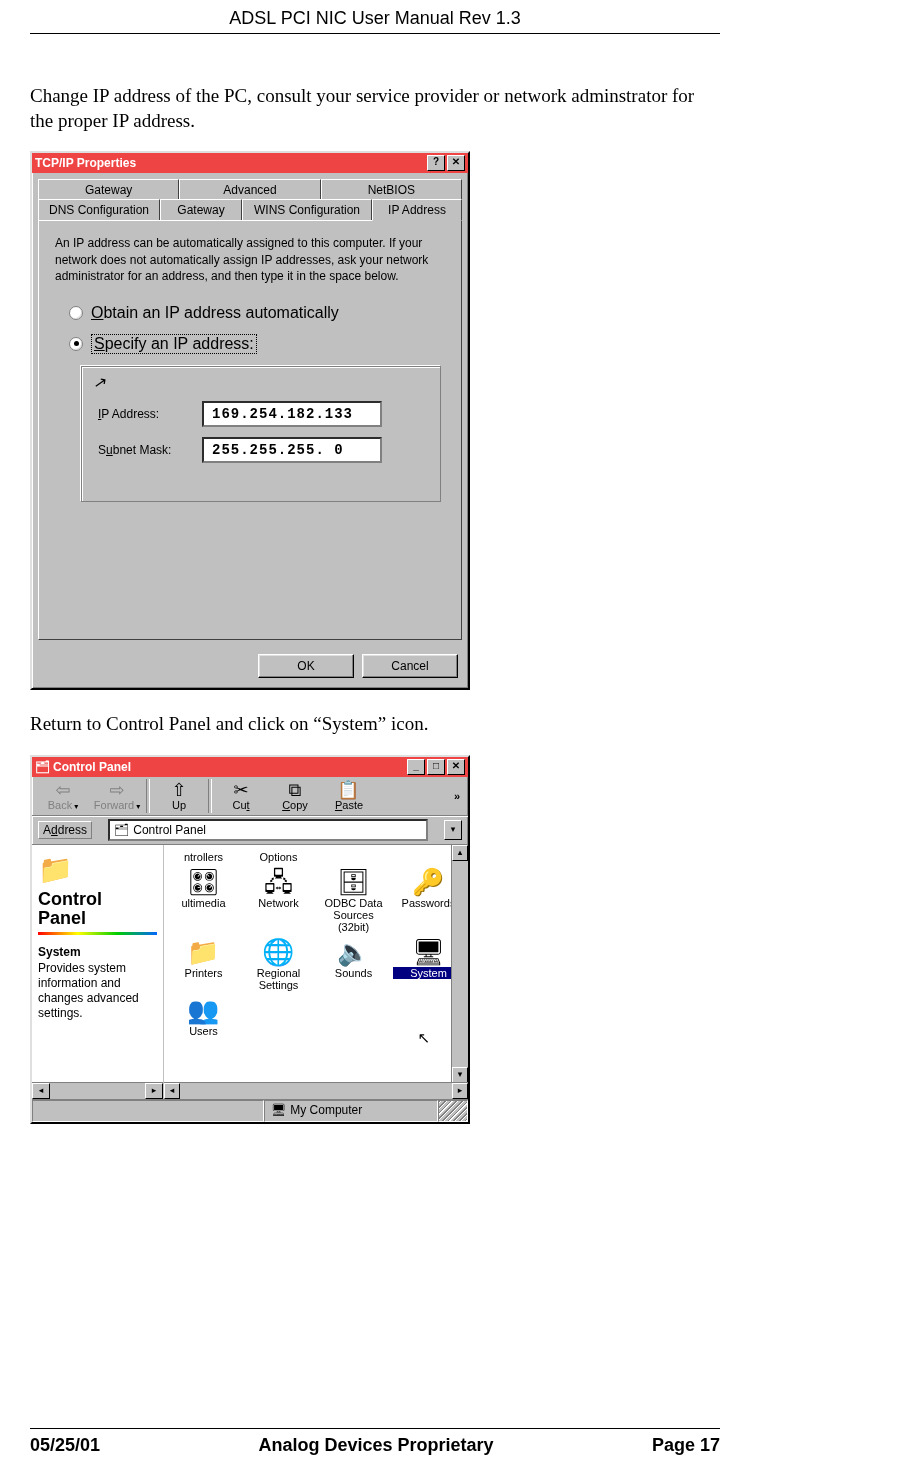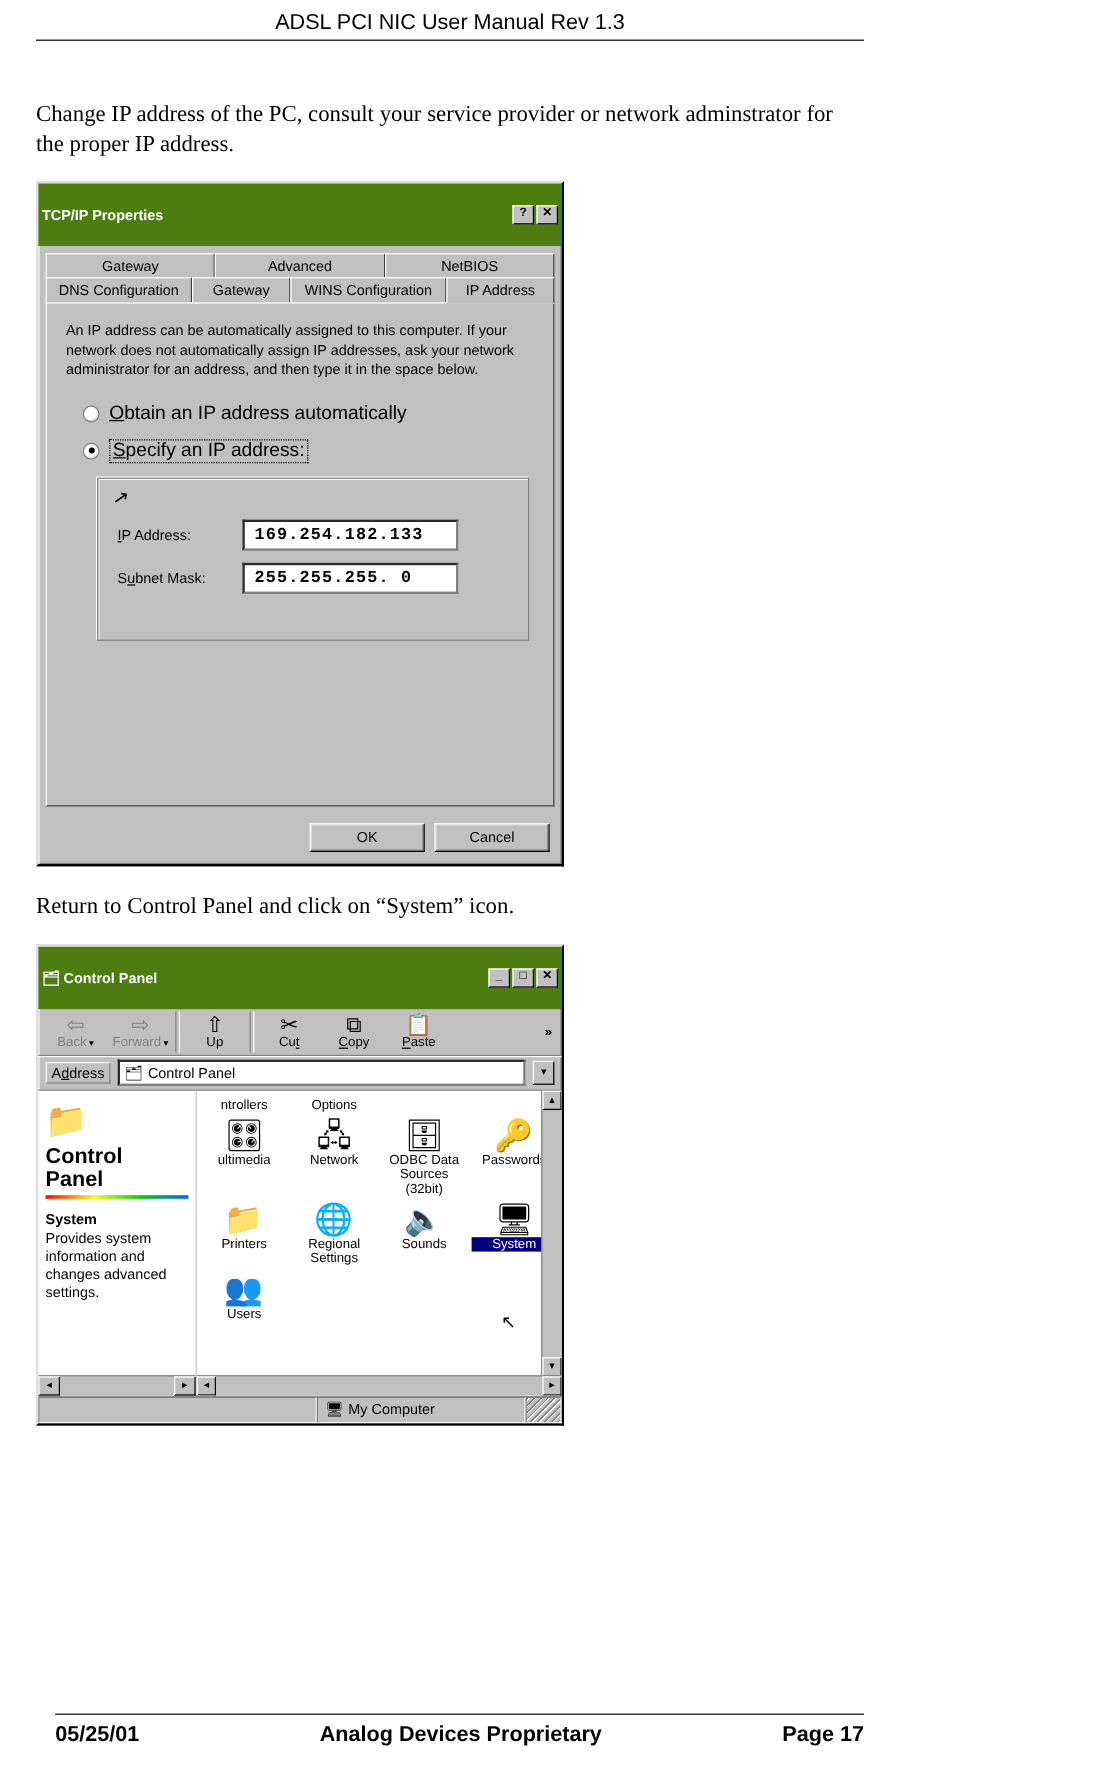--- a/index.html
+++ b/index.html
@@ -25,21 +25,21 @@
   }
   .body-text {
     font-size: 19px;
     margin-top: 50px;
     margin-bottom: 18px;
     line-height: 1.3;
   }
   .footer {
     position: absolute;
     bottom: 18px;
-    left: 46px;
+    left: 30px;
     right: 30px;
     border-top: 1.5px solid black;
     font-family: Arial, sans-serif;
     font-weight: bold;
     font-size: 18px;
     display: flex;
     justify-content: space-between;
     padding-top: 6px;
   }
 
@@ -50,24 +50,24 @@
     background: #c0c0c0;
     border: 2px solid;
     border-top-color: #dfdfdf;
     border-left-color: #dfdfdf;
     border-right-color: #000;
     border-bottom-color: #000;
     box-shadow: inset 1px 1px 0 #fff, inset -1px -1px 0 #808080;
     box-sizing: border-box;
   }
   .titlebar {
-    background: #4d7c0f;
+    background: #ef4444;
     color: white;
     font-weight: bold;
-    padding: 18px 3px;
+    padding: 2px 3px;
     display: flex;
     align-items: center;
     justify-content: space-between;
     font-size: 12px;
   }
   .titlebar .title-left { display:flex; align-items:center; gap:4px;}
   .title-icon {
     width:14px; height:14px; display:inline-block;
   }
   .title-buttons { display: flex; gap: 2px; }
@@ -199,21 +199,21 @@
     width:54px; text-align:center; font-size:11px;
     padding:2px 0;
     color:#000;
   }
   .tool.disabled{ color:#808080;}
   .tool .ticon{ font-size:18px; display:block; line-height:18px;}
   .tool .tdrop{ font-size:8px; margin-left:2px; color:#000;}
   .tool-sep{ width:2px; height:34px; border-left:1px solid #808080; border-right:1px solid #fff; margin:0 2px;}
   .toolbar .more{ margin-left:auto; font-size:11px; font-weight:bold; padding-right:4px;}
   .addressbar {
-    display:flex; align-items:center; gap:6px;
+    display:flex; align-items:center; gap:16px;
     padding:3px 6px; font-size:12px;
     border-bottom:1px solid #808080;
     box-shadow: 0 1px 0 #fff;
   }
   .addr-label{
     padding:1px 4px;
     border:1px solid;
     border-top-color:#fff; border-left-color:#fff;
     border-right-color:#808080; border-bottom-color:#808080;
   }

